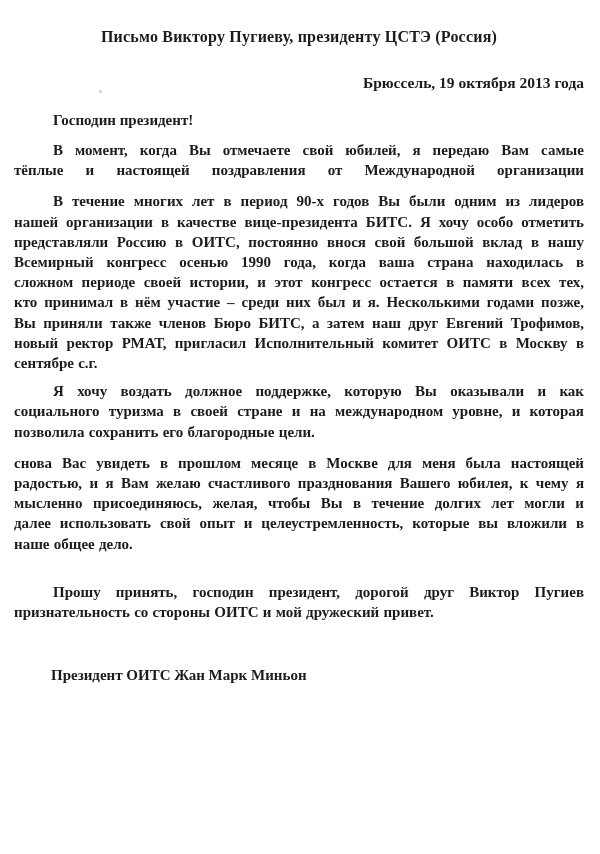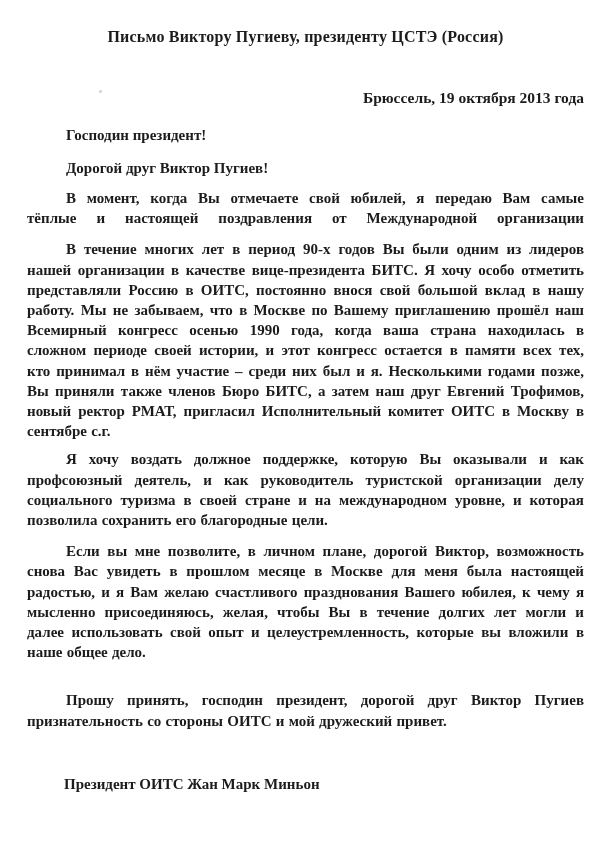--- a/index.html
+++ b/index.html
@@ -2,35 +2,35 @@
 <html><head>
 <meta charset="utf-8">
 <style>
   html, body { margin: 0; padding: 0; background: #ffffff; }
   .page {
     position: relative;
     width: 600px;
     height: 854px;
     background: #ffffff;
     box-sizing: border-box;
-    padding: 26px 16px 0 27px;
+    padding: 26px 16px 0 14px;
     font-family: "Liberation Serif", "DejaVu Serif", serif;
     font-weight: bold;
     color: #1c1c1c;
     overflow: hidden;
   }
   .title {
     font-size: 16px;
     line-height: 22px;
     text-align: center;
     margin: 0;
     letter-spacing: 0.2px;
   }
   .dateline {
-    margin-top: 40px;
+    margin-top: 25px;
     font-size: 15.5px;
     line-height: 20px;
     text-align: right;
   }
   .sal {
     font-size: 15px;
     line-height: 20px;
     padding-left: 39px;
   }
   .sal-1 { margin-top: 17px; }
@@ -73,47 +73,43 @@
 <body>
 
 <div class="page">
   <div class="speck"></div>
 
   <h1 class="title">Письмо Виктору Пугиеву, президенту ЦСТЭ (Россия)</h1>
 
   <div class="dateline">Брюссель, 19 октября 2013 года</div>
 
   <div class="sal sal-1">Господин президент!</div>
-  <div class="sal sal-2">Дорогой друг Виктор Пугиев!</div>
 
   <div id="paragraphs">
       <div class="paragraph p1">
         <div class="line first">В момент, когда Вы отмечаете свой юбилей, я передаю Вам самые</div>
         <div class="line">тёплые и настоящей поздравления от Международной организации</div>
       </div>
       <div class="paragraph p2">
         <div class="line first">В течение многих лет в период 90-х годов Вы были одним из лидеров</div>
         <div class="line">нашей организации в качестве вице-президента БИТС. Я хочу особо отметить</div>
         <div class="line">представляли Россию в ОИТС, постоянно внося свой большой вклад в нашу</div>
-        <div class="line">работу. Мы не забываем, что в Москве по Вашему приглашению прошёл наш</div>
         <div class="line">Всемирный конгресс осенью 1990 года, когда ваша страна находилась в</div>
         <div class="line">сложном периоде своей истории, и этот конгресс остается в памяти всех тех,</div>
         <div class="line">кто принимал в нём участие – среди них был и я. Несколькими годами позже,</div>
         <div class="line">Вы приняли также членов Бюро БИТС, а затем наш друг Евгений Трофимов,</div>
         <div class="line">новый ректор РМАТ, пригласил Исполнительный комитет ОИТС в Москву в</div>
         <div class="line last">сентябре с.г.</div>
       </div>
       <div class="paragraph p3">
         <div class="line first">Я хочу воздать должное поддержке, которую Вы оказывали и как</div>
-        <div class="line">профсоюзный деятель, и как руководитель туристской организации делу</div>
         <div class="line">социального туризма в своей стране и на международном уровне, и которая</div>
         <div class="line last">позволила сохранить его благородные цели.</div>
       </div>
       <div class="paragraph p4">
-        <div class="line first">Если вы мне позволите, в личном плане, дорогой Виктор, возможность</div>
         <div class="line">снова Вас увидеть в прошлом месяце в Москве для меня была настоящей</div>
         <div class="line">радостью, и я Вам желаю счастливого празднования Вашего юбилея, к чему я</div>
         <div class="line">мысленно присоединяюсь, желая, чтобы Вы в течение долгих лет могли и</div>
         <div class="line">далее использовать свой опыт и целеустремленность, которые вы вложили в</div>
         <div class="line last">наше общее дело.</div>
       </div>
       <div class="paragraph p5">
         <div class="line first">Прошу принять, господин президент, дорогой друг Виктор Пугиев</div>
         <div class="line last">признательность со стороны ОИТС и мой дружеский привет.</div>
       </div>

